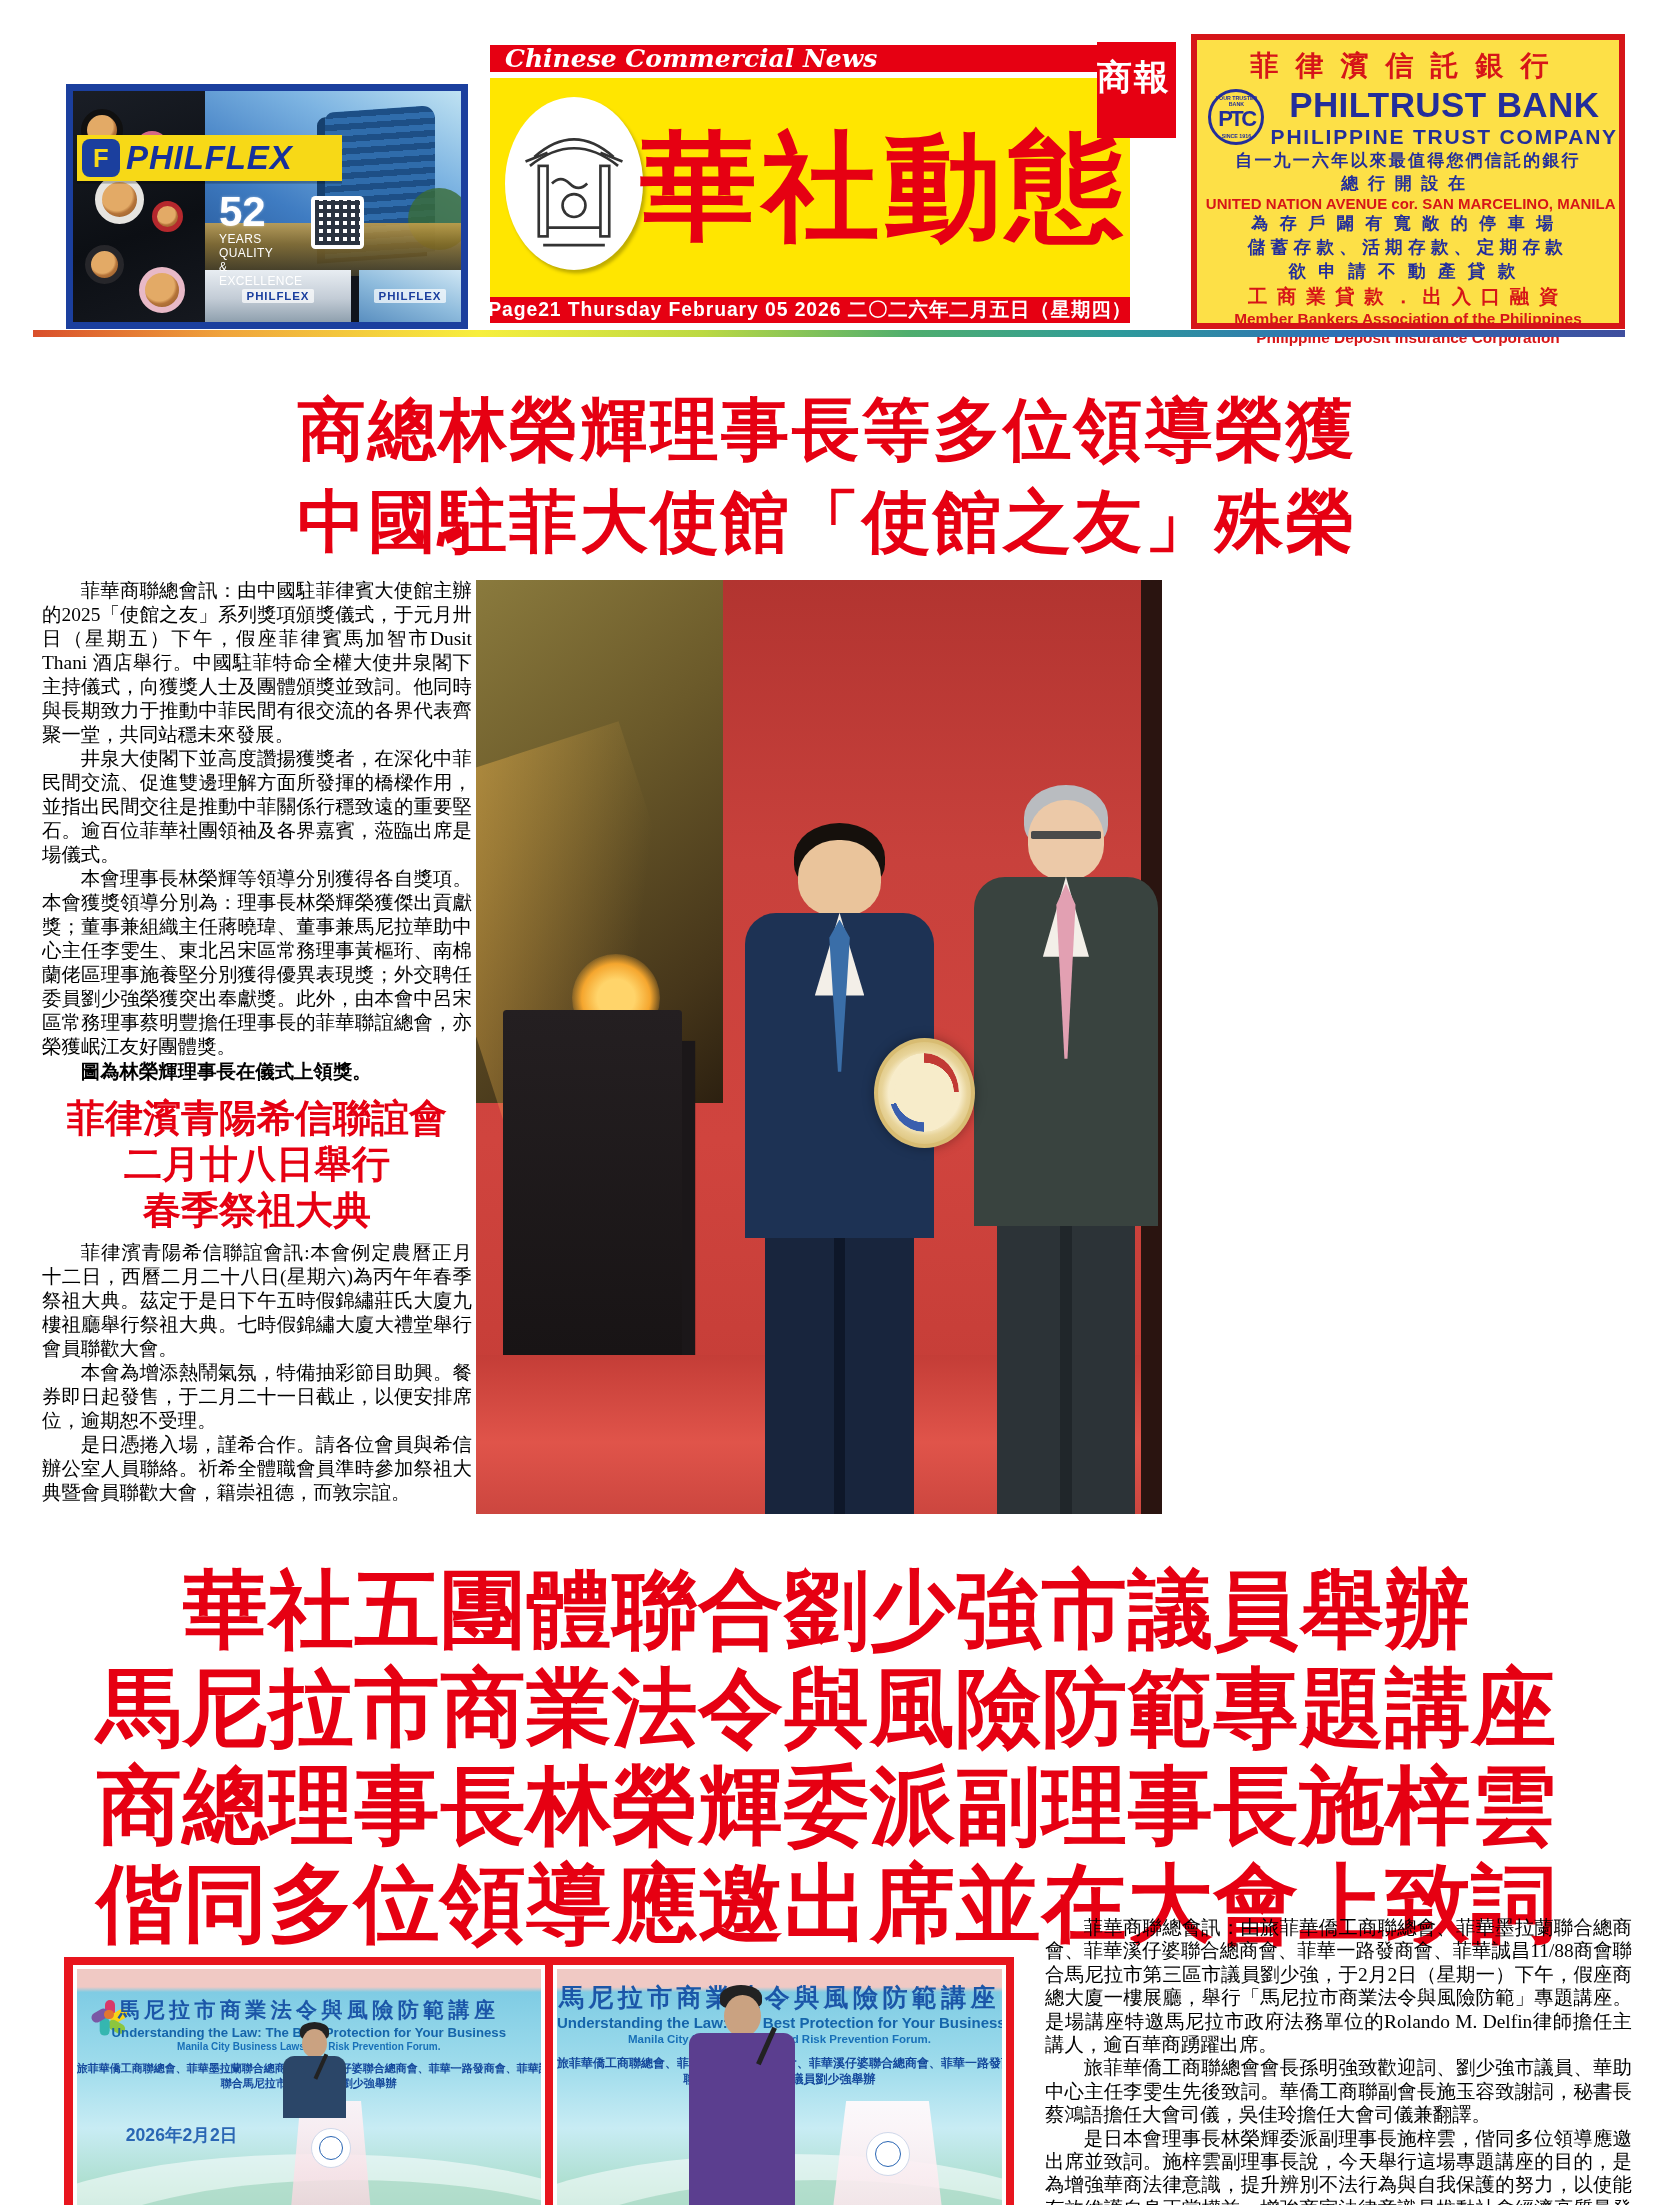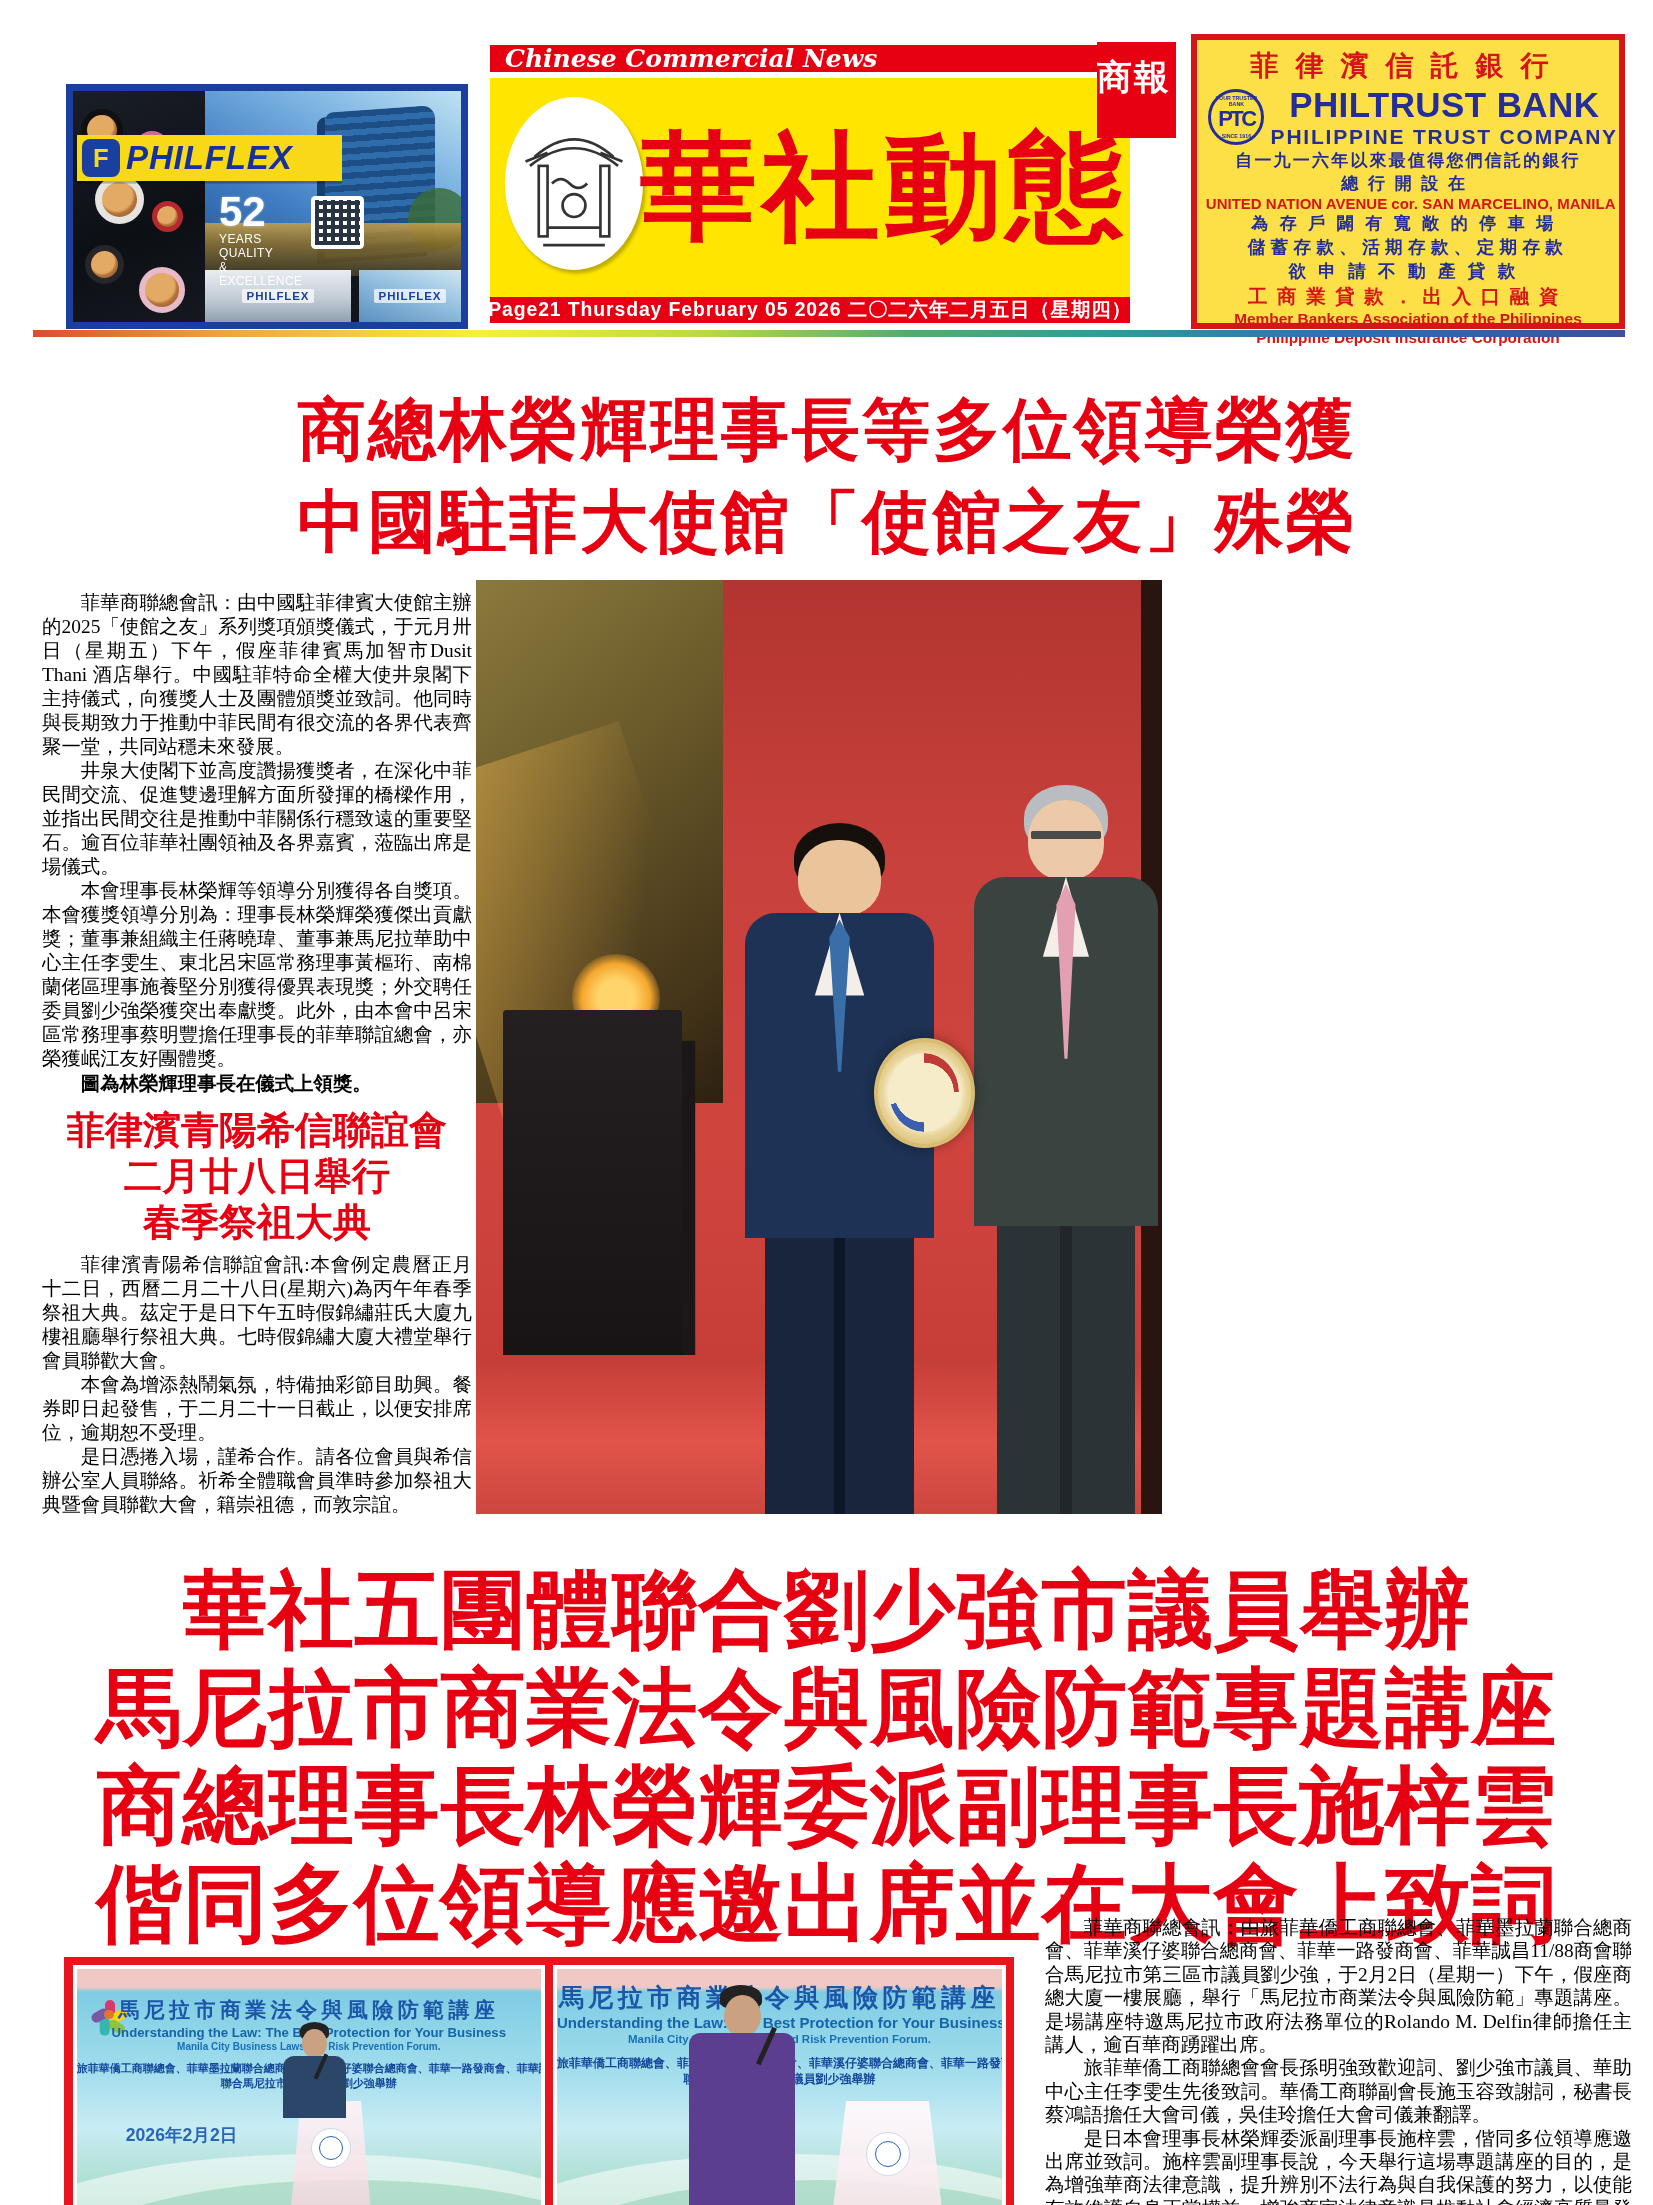--- a/index.html
+++ b/index.html
@@ -64,21 +64,21 @@
 
   
   #grad-strip{left:33px;top:330px;width:1592px;height:7px;background:linear-gradient(90deg,#d94f2b 0%,#f0a43c 12%,#f7ef3e 28%,#bcd943 42%,#4fae6e 55%,#2e9b9b 68%,#2f6fb5 82%,#3f4e9e 100%);}
 
   
   .bighead{left:53px;width:1548px;text-align:center;color:#e60012;font-family:"Liberation Sans",sans-serif;font-weight:900;}
   #headline1{top:383px;font-size:68px;line-height:92px;letter-spacing:2.6px;white-space:nowrap;}
   #headline2{top:1561px;font-size:85px;line-height:98px;letter-spacing:0.9px;white-space:nowrap;}
 
   
-  #col1{left:42px;top:579px;width:430px;height:988px;overflow:hidden;font-size:19.4px;line-height:24px;text-align:justify;color:#000;margin-top:12px;}
+  #col1{left:42px;top:579px;width:430px;height:988px;overflow:hidden;font-size:19.4px;line-height:24px;text-align:justify;color:#000;}
   #col1 p{text-indent:2em;}
   .cap-bold{font-weight:bold;font-family:"Liberation Sans",sans-serif;}
   .subhead{color:#e60012;font:bold 38px "Liberation Sans",sans-serif;line-height:46px;text-align:center;text-indent:0 !important;margin:11.5px 0 8px;}
 
   
   #photo1{left:476px;top:580px;width:686px;height:934px;overflow:hidden;background:linear-gradient(180deg,#b23430 0%,#c8413c 30%,#d0443e 60%,#c03a34 100%);}
   .ph1-olive{position:absolute;left:0;top:0;width:36%;height:56%;background:linear-gradient(140deg,#8a7a3d 0%,#6b5a2a 40%,#46361a 80%,#2c2010 100%);}
   .ph1-beam{position:absolute;left:-4%;top:18%;width:34%;height:40%;background:linear-gradient(115deg,rgba(255,190,80,.55),rgba(255,190,80,0) 70%);transform:rotate(-18deg);}
   .ph1-spot{position:absolute;left:14%;top:40%;width:88px;height:88px;border-radius:50%;background:radial-gradient(circle,#ffd46a 0 30%,#f5a62e 55%,rgba(245,166,46,0) 75%);}
   .ph1-equip{position:absolute;left:4%;top:46%;width:26%;height:40%;background:linear-gradient(180deg,#241f21,#171314);border-radius:3.5px;box-shadow:17.6px 26.5px 0 -4.4px #1b1719;}

